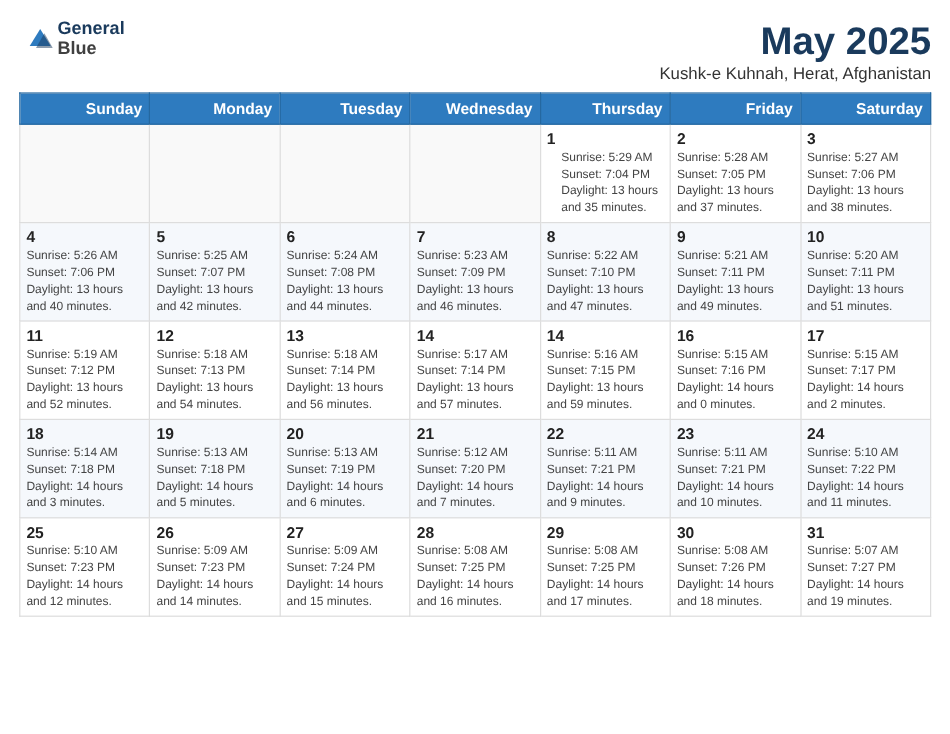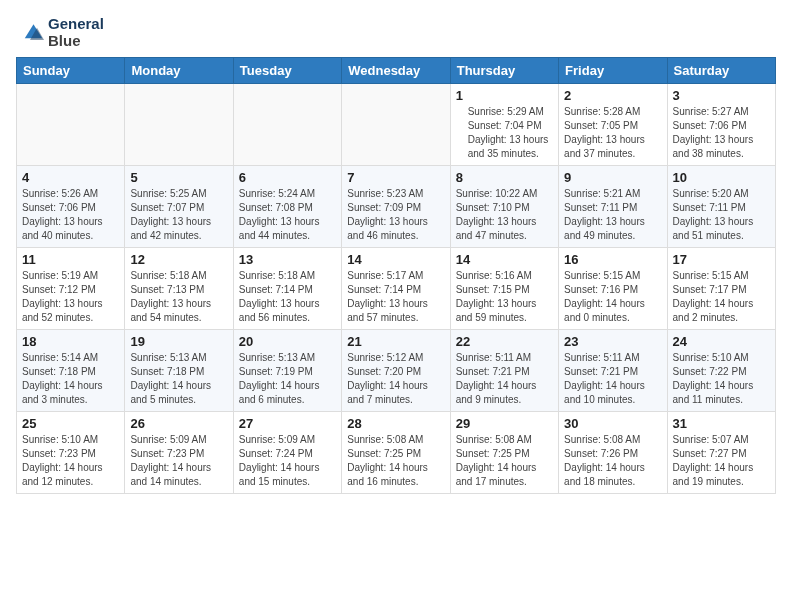--- a/index.html
+++ b/index.html
@@ -47,21 +47,21 @@
       font-weight: normal;
     }
     .calendar {
       width: 100%;
       border-collapse: collapse;
       border: 1px solid #ccc;
     }
     .calendar th {
       background: #2e7bbf;
       color: #fff;
-      text-align: left;
+      text-align: right;
       padding: 5px 6px;
       font-size: 13px;
       border: 1px solid #2568a0;
     }
     .calendar td {
       vertical-align: top;
       padding: 4px 5px;
       font-size: 10.5px;
       color: #333;
       border: 1px solid #ddd;
@@ -99,20 +99,22 @@
     <svg class="logo-icon" viewBox="0 0 32 32">
       <polygon points="20,6 30,22 10,22" fill="#2e7bbf"></polygon>
       <polygon points="24,10 32,24 16,24" fill="#1a3a5c" opacity="0.5"></polygon>
     </svg>
     <div class="logo-text">
       <span class="logo-general">General</span>
       <span class="logo-blue">Blue</span>
     </div>
   </div>
   <div class="title-block">
+    <div class="month-title">May 2025</div>
+    <div class="subtitle">Kushk-e Kuhnah, Herat, Afghanistan</div>
   </div>
 </div>
 
 <table class="calendar">
   <thead>
     <tr>
     <th>Sunday</th>
         <th>Monday</th>
         <th>Tuesday</th>
         <th>Wednesday</th>
@@ -173,21 +175,21 @@
         </td>
         <td>
           <span class="day-num">7</span>
           <div class="day-info" style="white-space: pre-line;">Sunrise: 5:23 AM
 Sunset: 7:09 PM
 Daylight: 13 hours
 and 46 minutes.</div>
         </td>
         <td>
           <span class="day-num">8</span>
-          <div class="day-info" style="white-space: pre-line;">Sunrise: 10:22 AM
+          <div class="day-info" style="white-space: pre-line;">Sunrise: 5:22 AM
 Sunset: 7:10 PM
 Daylight: 13 hours
 and 47 minutes.</div>
         </td>
         <td>
           <span class="day-num">9</span>
           <div class="day-info" style="white-space: pre-line;">Sunrise: 5:21 AM
 Sunset: 7:11 PM
 Daylight: 13 hours
 and 49 minutes.</div>

